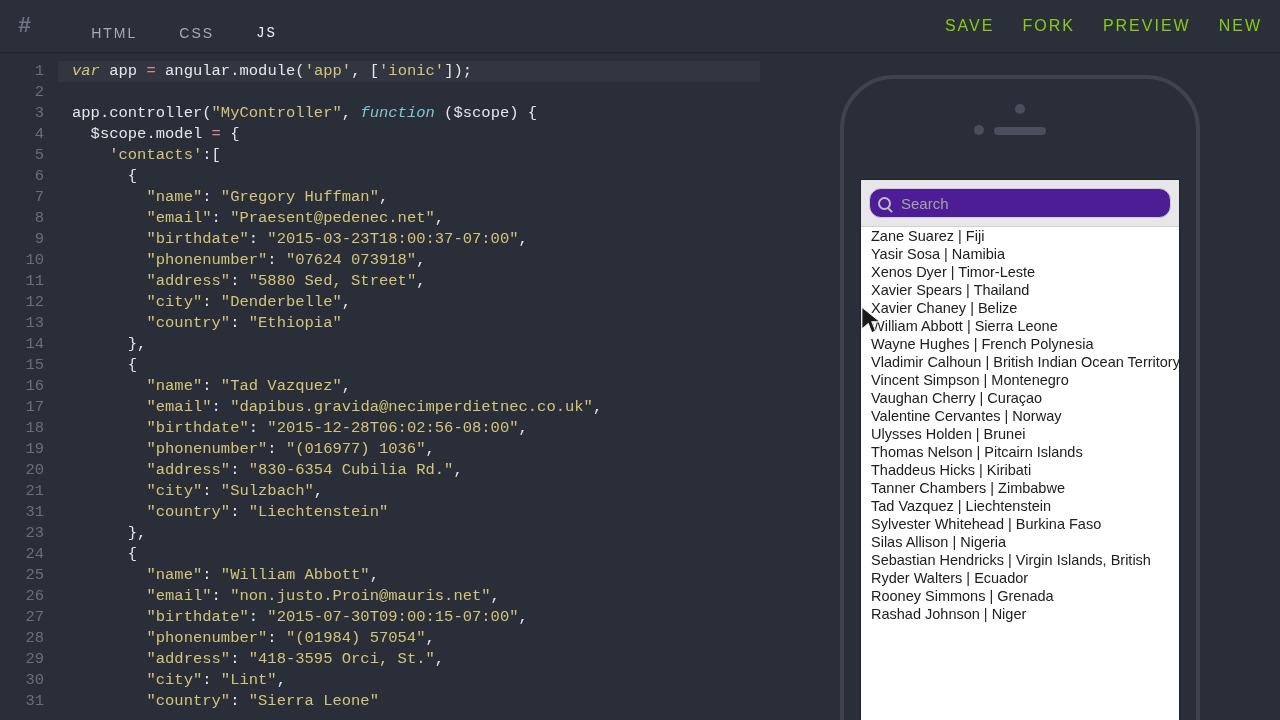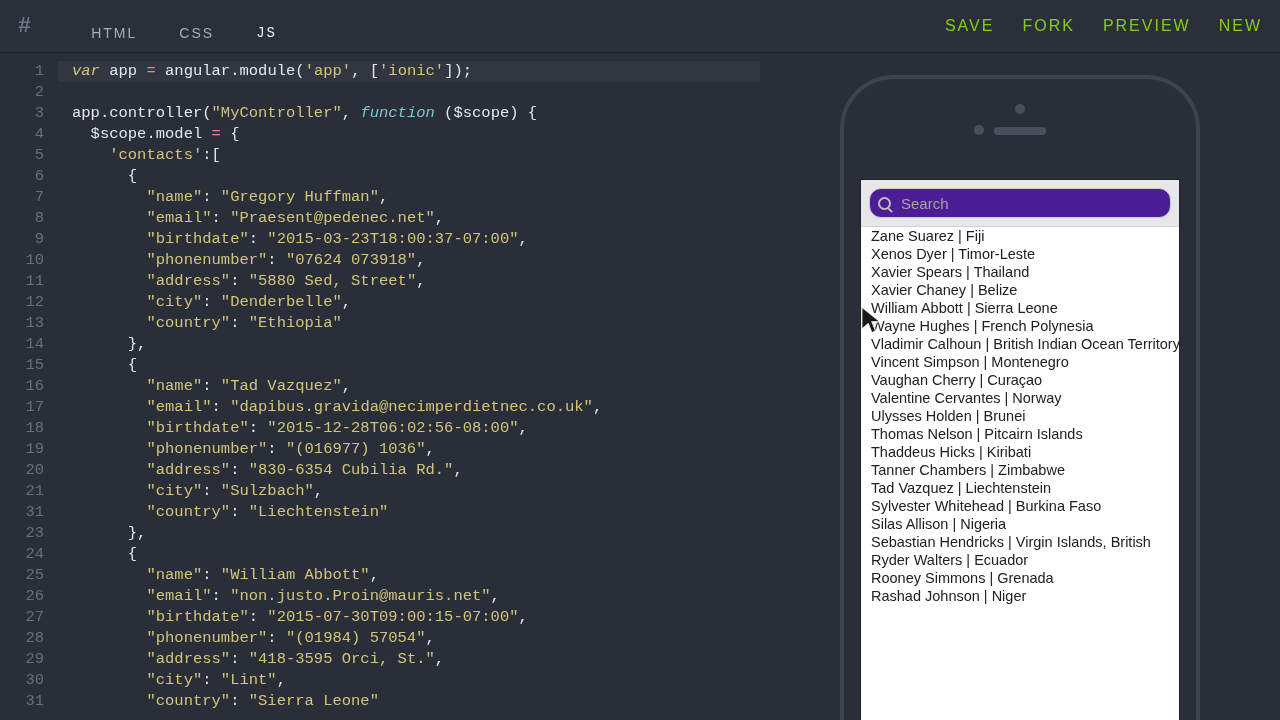--- a/index.html
+++ b/index.html
@@ -295,20 +295,21 @@
       <div class="sensor"></div>
       <div class="screen">
         <div class="searchbar">
           <div class="searchinput">
             <span class="sicon"></span>
             <span>Search</span>
           </div>
         </div>
         <div class="list" id="contactlist">
             <div class="list-item">Zane Suarez | Fiji</div>
+            <div class="list-item">Yasir Sosa | Namibia</div>
             <div class="list-item">Xenos Dyer | Timor-Leste</div>
             <div class="list-item">Xavier Spears | Thailand</div>
             <div class="list-item">Xavier Chaney | Belize</div>
             <div class="list-item">William Abbott | Sierra Leone</div>
             <div class="list-item">Wayne Hughes | French Polynesia</div>
             <div class="list-item">Vladimir Calhoun | British Indian Ocean Territory</div>
             <div class="list-item">Vincent Simpson | Montenegro</div>
             <div class="list-item">Vaughan Cherry | Curaçao</div>
             <div class="list-item">Valentine Cervantes | Norway</div>
             <div class="list-item">Ulysses Holden | Brunei</div>

